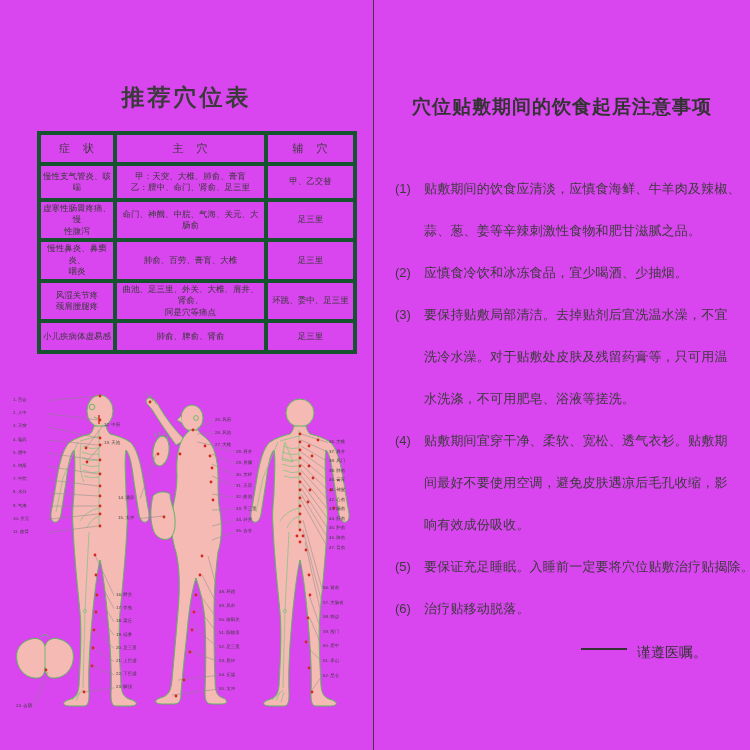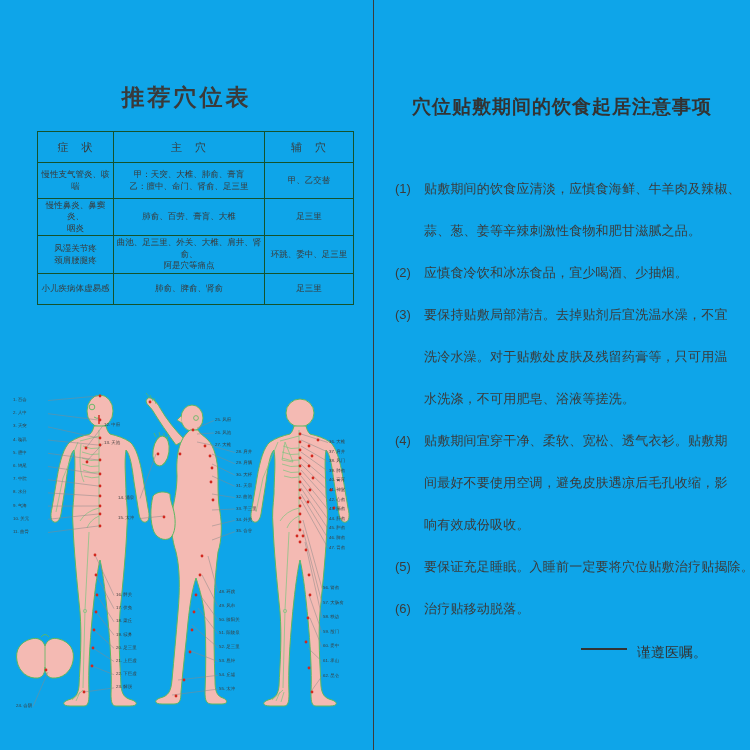--- a/index.html
+++ b/index.html
@@ -1,23 +1,23 @@
 <!DOCTYPE html>
 <html><head>
 <meta charset="utf-8">
 <style>
   html,body{margin:0;padding:0;}
   body{width:750px;height:750px;background:#ffffff;font-family:"Liberation Sans",sans-serif;overflow:hidden;position:relative;}
-  .page{position:absolute;inset:0;background:#0ea5e9;}
+  .page{position:absolute;inset:0;background:#d946ef;}
   .divider{position:absolute;left:373px;top:0;width:1px;height:750px;background:#3c3c3c;}
   
   .title-left{position:absolute;left:0;top:82px;width:373px;text-align:center;
     font-size:23px;font-weight:bold;color:#3a3a3a;letter-spacing:3px;}
   table.acu{position:absolute;left:37px;top:131px;width:316px;border-collapse:collapse;table-layout:fixed;}
-  table.acu td,table.acu th{border:1px solid #14532d;color:#3a3a3a;text-align:center;vertical-align:middle;
+  table.acu td,table.acu th{border:4px solid #14532d;color:#3a3a3a;text-align:center;vertical-align:middle;
     padding:1px 2px;font-weight:normal;overflow:hidden;}
   table.acu th{font-size:11px;letter-spacing:1px;}
   table.acu td{font-size:8.5px;line-height:1.35;}
   td.al{text-align:left;padding-left:12px;}
   
   .figwrap{position:absolute;left:0;top:390px;width:373px;height:360px;}
   .figwrap svg{position:absolute;left:0;top:0;}
   .fig-label{position:absolute;font-size:8px;color:#3b3b3b;white-space:nowrap;
     transform:scale(.55);transform-origin:0 0;line-height:1;}
   
@@ -49,20 +49,25 @@
     <tbody id="acu-body">
         <tr style="height: 31px;">
           <th>症　状</th>
           <th>主　穴</th>
           <th>辅　穴</th>
         </tr>
         <tr style="height: 36px;">
           <td>慢性支气管炎、咳喘</td>
           <td class="al">甲：天突、大椎、肺俞、膏肓<br>乙：膻中、命门、肾俞、足三里</td>
           <td>甲、乙交替</td>
+        </tr>
+        <tr style="height: 29px;">
+          <td>虚寒性肠胃疼痛、慢<br>性腹泻</td>
+          <td>命门、神阙、中脘、气海、关元、大肠俞</td>
+          <td>足三里</td>
         </tr>
         <tr style="height: 28px;">
           <td>慢性鼻炎、鼻窦炎、<br>咽炎</td>
           <td>肺俞、百劳、膏肓、大椎</td>
           <td>足三里</td>
         </tr>
         <tr style="height: 33px;">
           <td>风湿关节疼<br>颈肩腰腿疼</td>
           <td class="al">曲池、足三里、外关、大椎、肩井、肾俞、<br>阿是穴等痛点</td>
           <td>环跳、委中、足三里</td>

